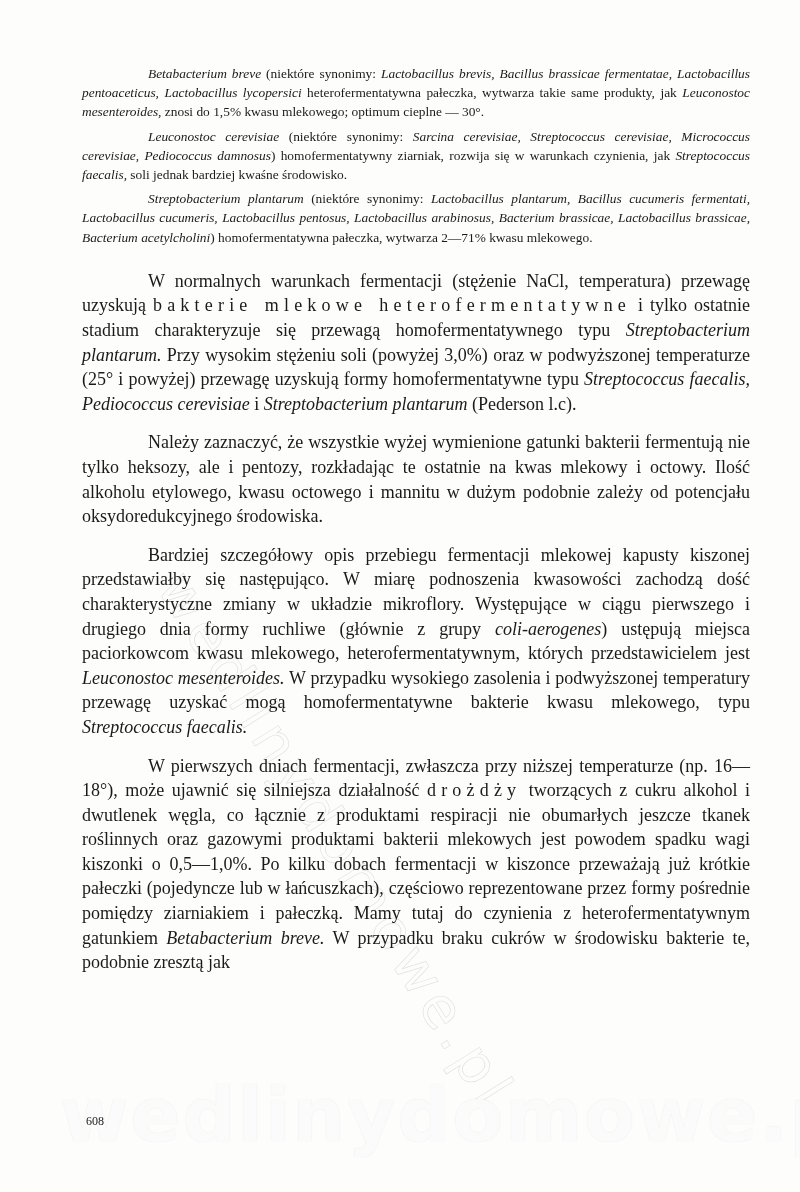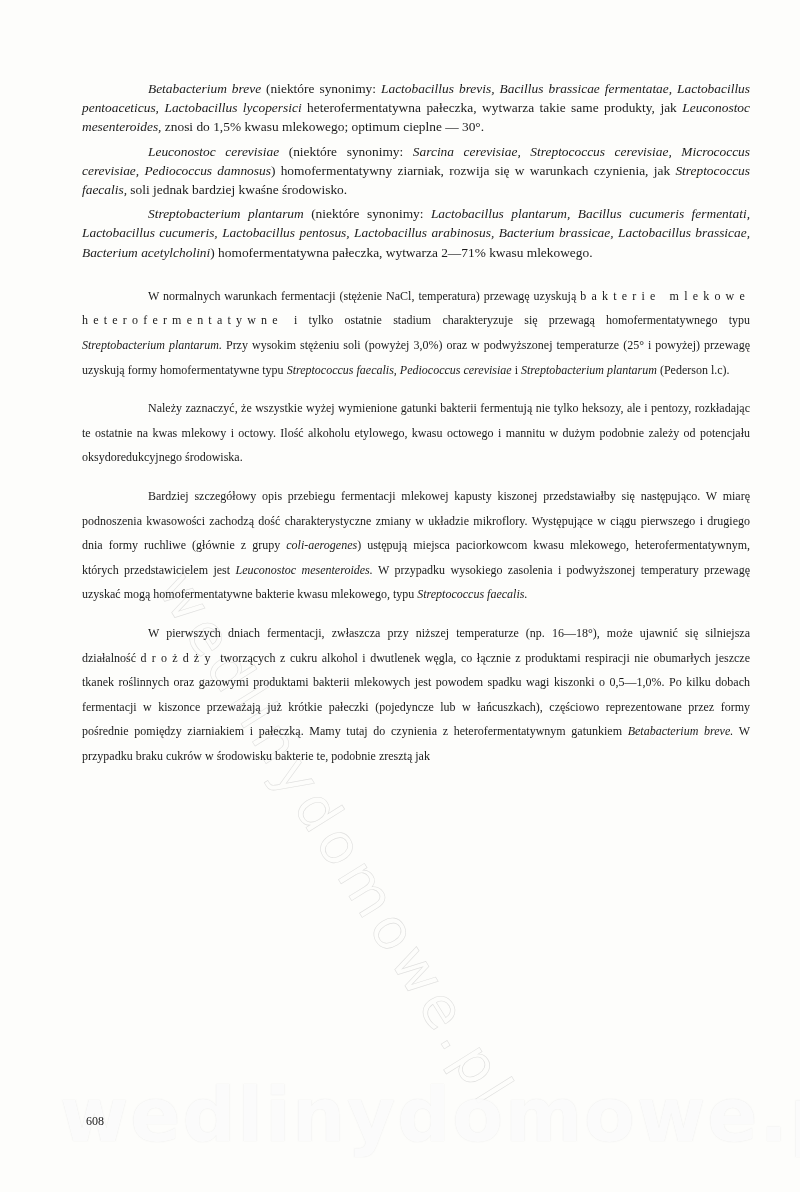--- a/index.html
+++ b/index.html
@@ -1,26 +1,26 @@
 <!DOCTYPE html>
 <html><head>
 <meta charset="utf-8">
 <style>
   html, body { margin: 0; padding: 0; }
   body {
     width: 800px; height: 1192px; background: #fdfdfb; position: relative; overflow: hidden;
     font-family: "Liberation Serif", "DejaVu Serif", serif; color: #1a1a1a;
   }
-  .page { position: absolute; left: 82px; top: 79px; width: 668px; }
+  .page { position: absolute; left: 82px; top: 64px; width: 668px; }
   .small {
     font-size: 13.4px; line-height: 19.2px; text-align: justify; margin: 0 0 5px 0;
     text-indent: 66px;
   }
   .body-p {
-    font-size: 12px; line-height: 24.6px; text-align: justify; margin: 0 0 14px 0;
+    font-size: 18px; line-height: 24.6px; text-align: justify; margin: 0 0 14px 0;
     text-indent: 66px;
   }
   .first-body { margin-top: 22px; }
   i { font-style: italic; }
   .sp { letter-spacing: 5.2px; }
   .page-num { position: absolute; left: 86px; top: 1114px; font-size: 12px; }
   .wm-big {
     position: absolute; left: 60px; top: 1072px; width: 700px; text-align: center;
     font-family: "DejaVu Sans", sans-serif; font-weight: bold; font-size: 74px;
     color: rgba(255,255,255,0.85); letter-spacing: 2px;

